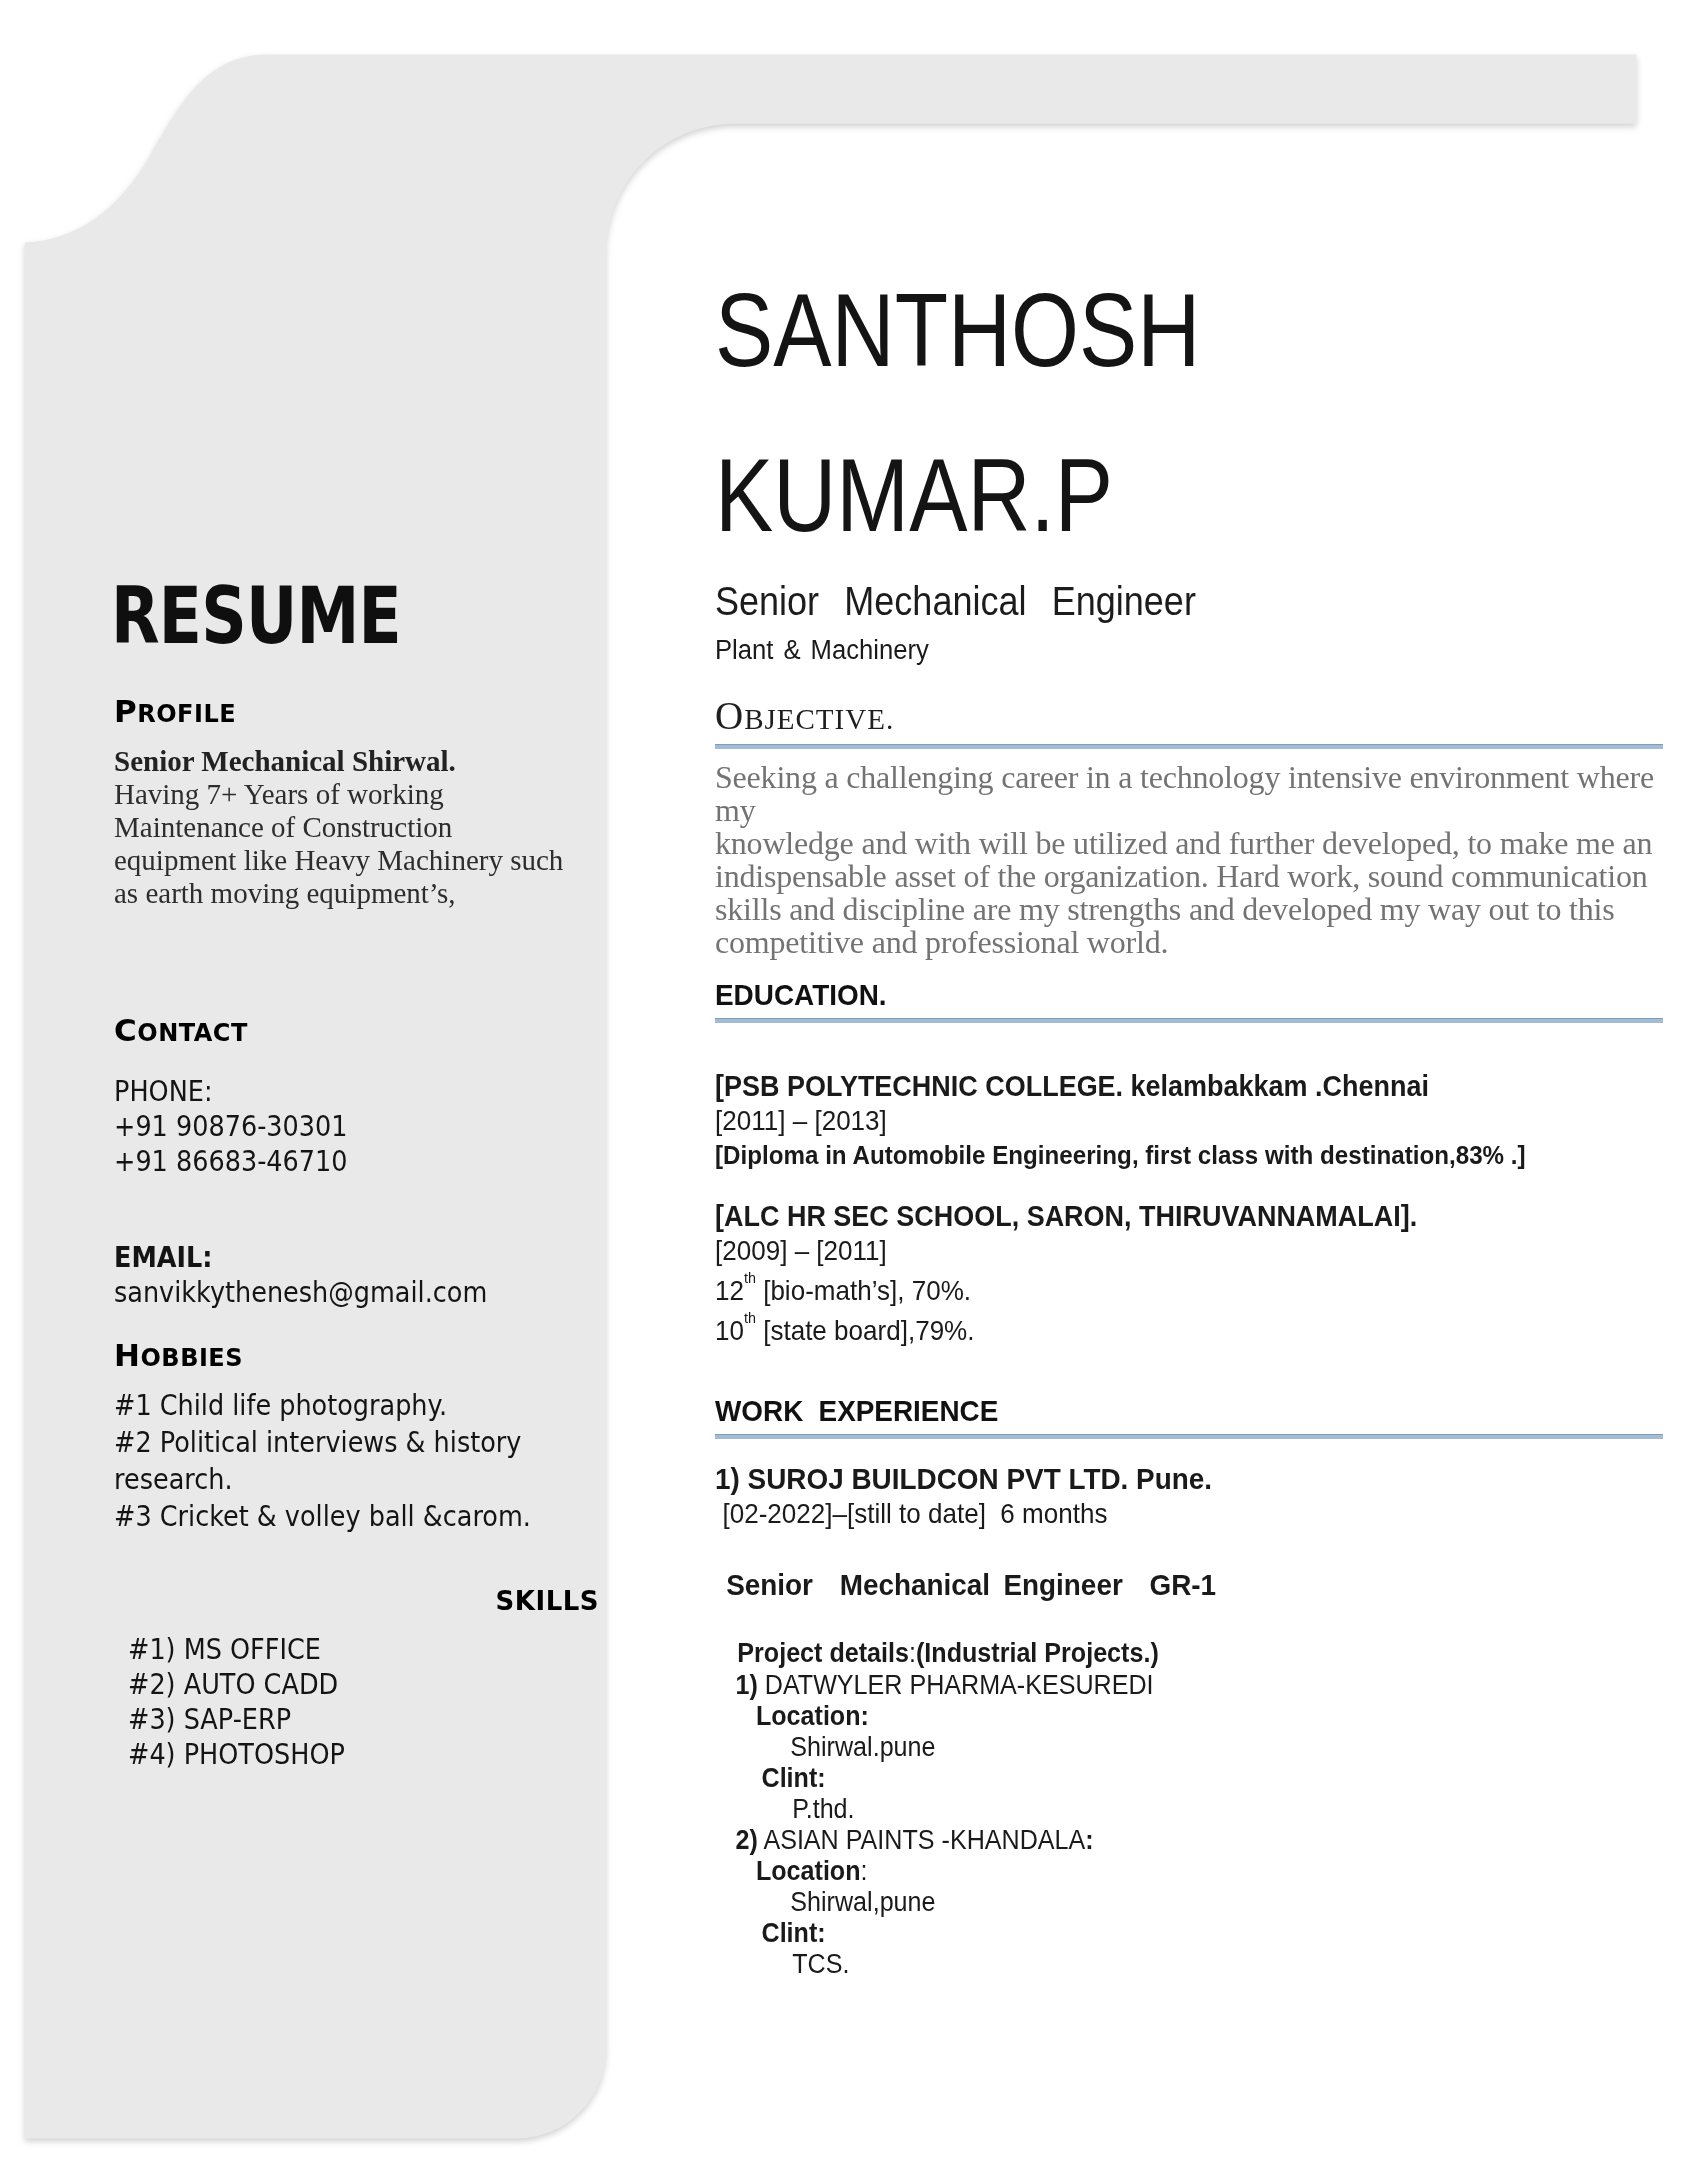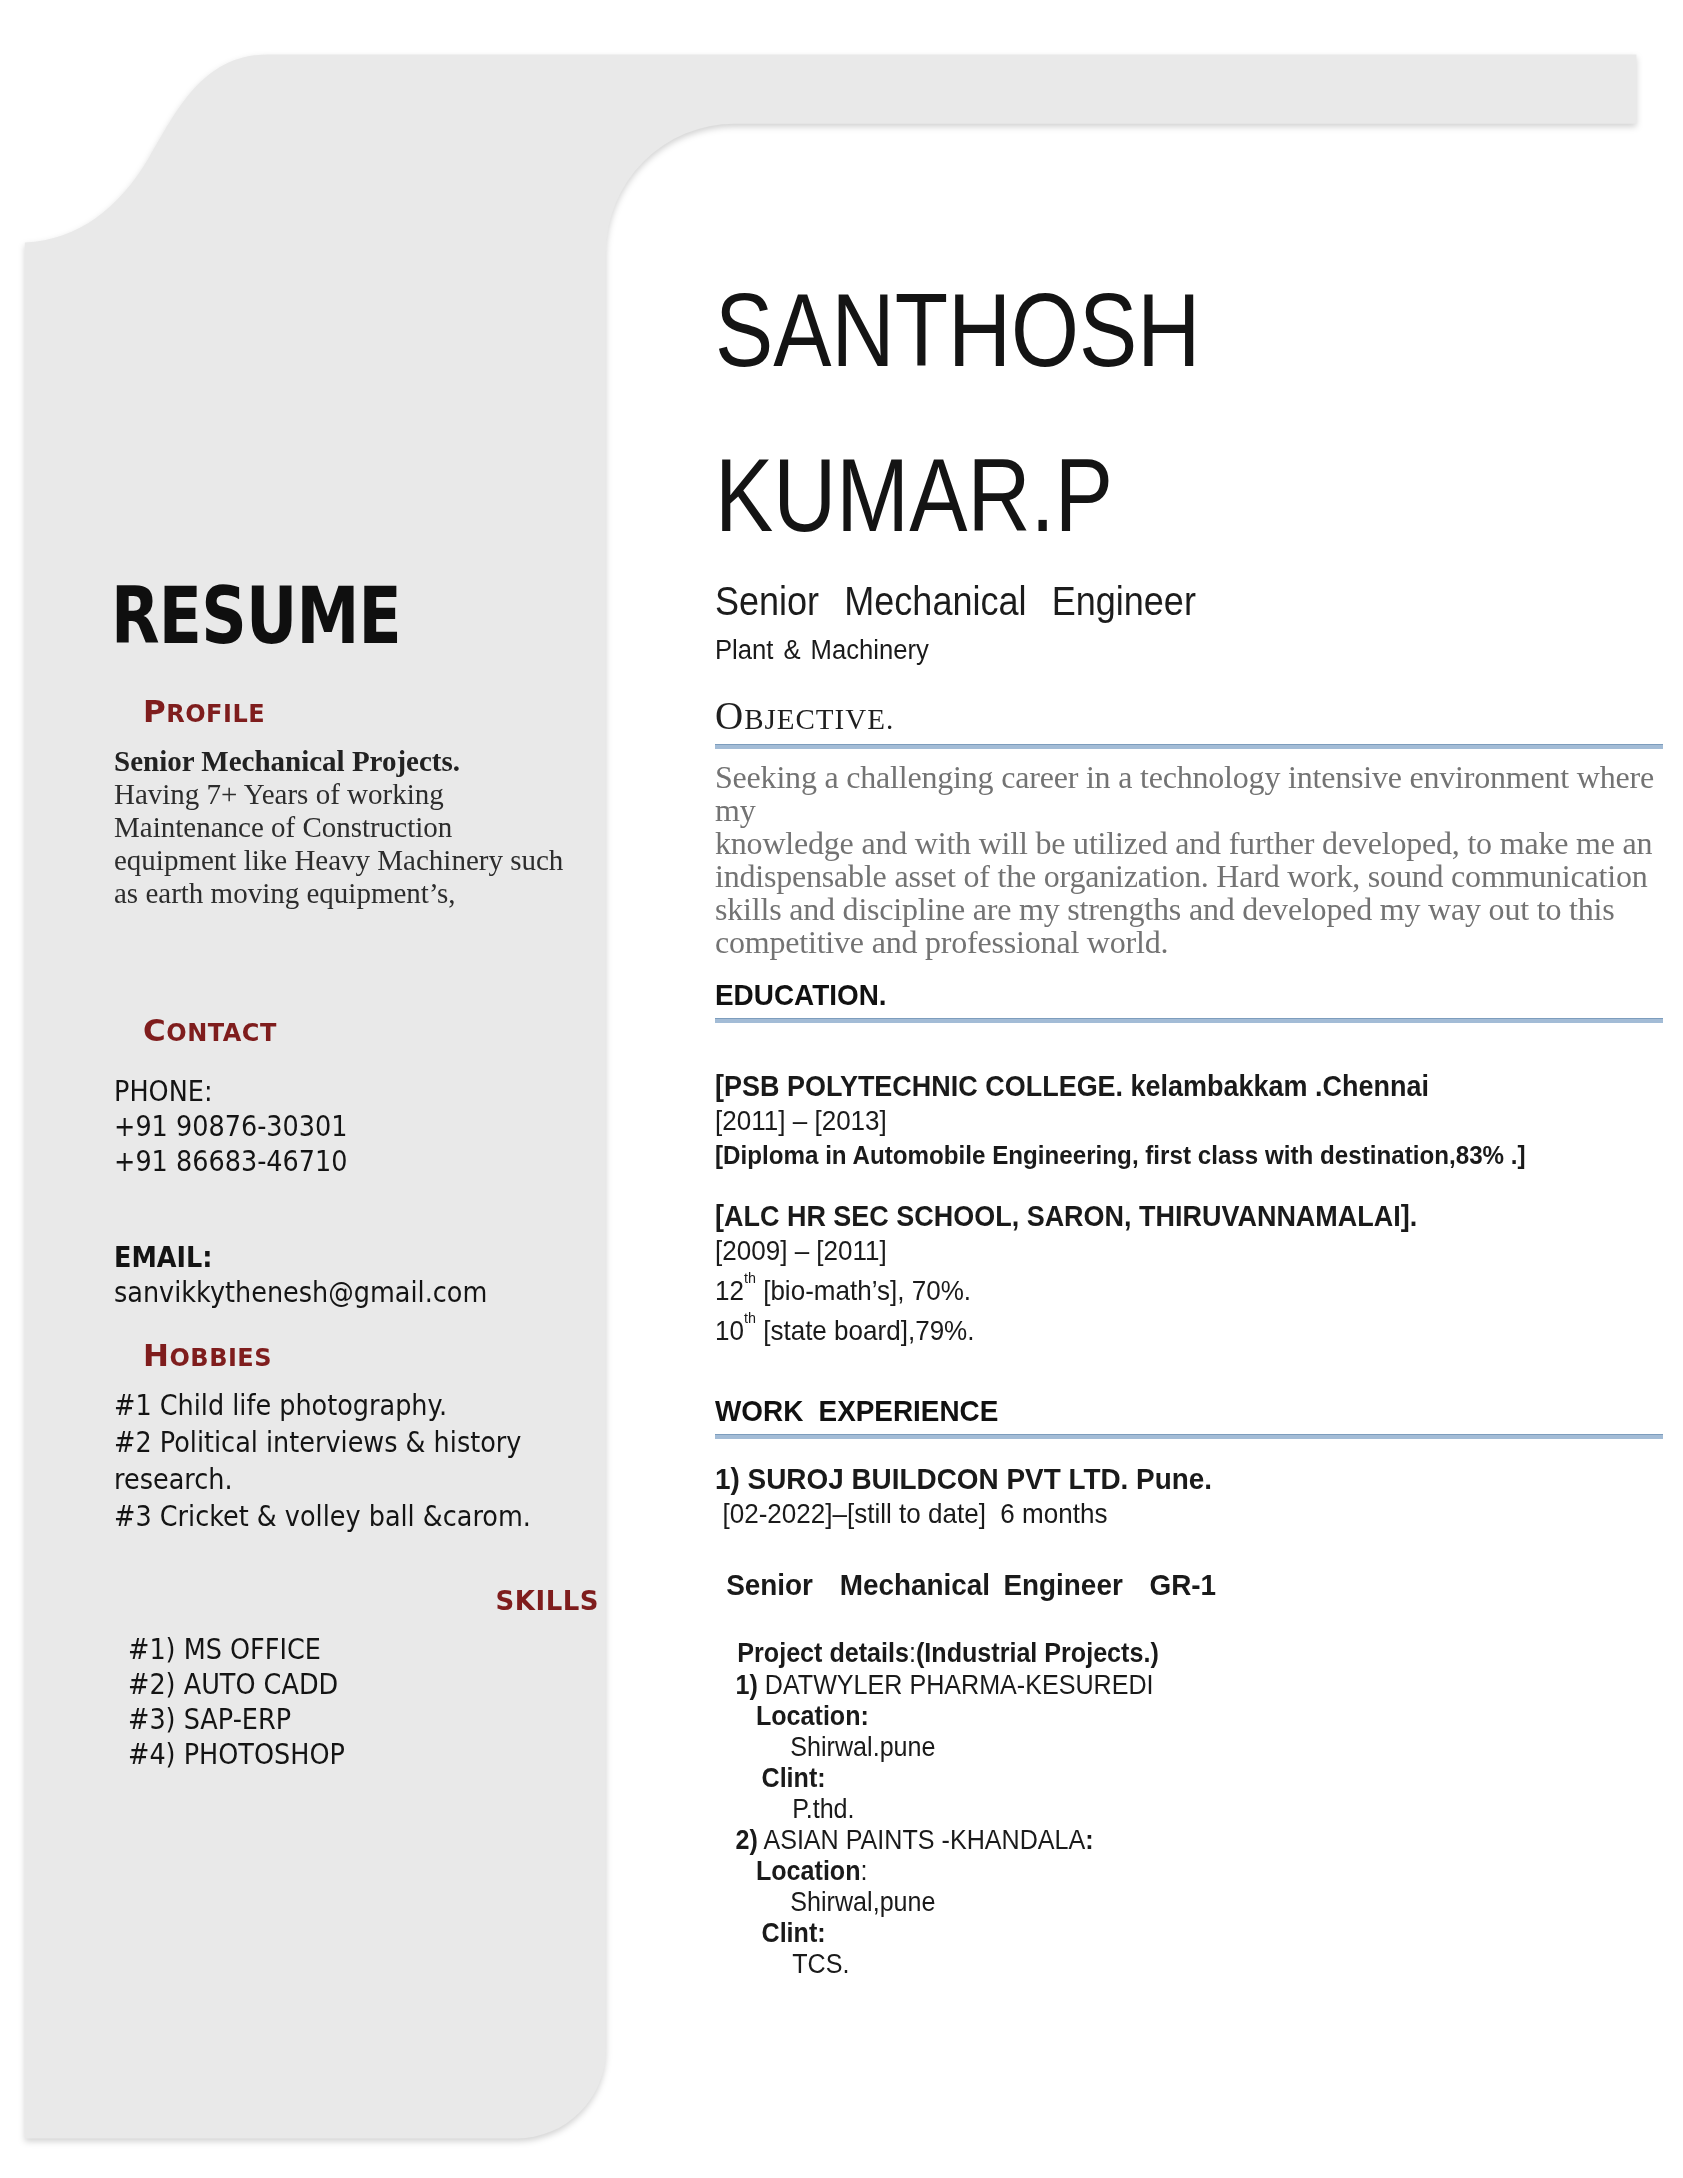--- a/index.html
+++ b/index.html
@@ -6,22 +6,22 @@
   #page{position:relative;width:1683px;height:2178px;background:#ffffff;overflow:hidden;
         font-family:"Liberation Sans",sans-serif;color:#1a1a1a;}
   .abs{position:absolute;}
   .bgsvg{position:absolute;left:0;top:0;filter:drop-shadow(0 3px 3px rgba(0,0,0,0.18));}
 
   
   .resume-title{left:111px;top:570px;font-size:79px;font-weight:bold;letter-spacing:-1px;
     color:#0f0f0f;font-family:"DejaVu Sans","Liberation Sans",sans-serif;
     transform:scaleX(.8);transform-origin:left top;white-space:nowrap;}
   .sb-sec{left:114px;width:485px;}
-  .sb-h{font-size:24px;font-weight:bold;color:#7f1d1d;letter-spacing:0.5px;
-    font-family:"DejaVu Sans","Liberation Sans",sans-serif;margin-left:29px;}
+  .sb-h{font-size:24px;font-weight:bold;color:#000000;letter-spacing:0.5px;
+    font-family:"DejaVu Sans","Liberation Sans",sans-serif;}
   .sb-h.caps::first-letter{font-size:31px;}
   .sb-h.plain{font-size:26px;text-align:right;}
   .profile-text{margin-top:16px;font-size:29px;line-height:33px;color:#2d2d2d;
     font-family:"Liberation Serif",serif;}
   .profile-text .b{font-weight:bold;color:#222;}
   .sline{font-size:29px;line-height:35px;font-family:"DejaVu Sans","Liberation Sans",sans-serif;
     transform:scaleX(.88);transform-origin:left center;white-space:nowrap;color:#141414;}
   .hob .sline{line-height:37px;}
   .lng .sline{line-height:36px;}
   .contact-list{margin-top:26px;}
@@ -73,21 +73,21 @@
 
   <svg class="bgsvg" width="1683" height="2178" viewBox="0 0 1700 2200">
     <path d="M270 55 H1653 V125 H742 A130 130 0 0 0 612 255 V2070 A90 90 0 0 1 522 2160 H25 V245 C80 242 120 210 150 160 C178 112 205 55 270 55 Z" fill="#e9e9e9"></path>
   </svg>
 
   <div class="abs resume-title">RESUME</div>
 
   <div class="abs sb-sec" style="top:693px">
     <div class="sb-h caps">PROFILE</div>
     <div class="profile-text">
-      <div class="b">Senior Mechanical Projects.</div>
+      <div class="b">Senior Mechanical Shirwal.</div>
       <div>Having 7+ Years of working</div>
       <div>Maintenance of Construction</div>
       <div>equipment like Heavy Machinery such</div>
       <div>as earth moving equipment’s,</div>
     </div>
   </div>
 
   <div class="abs sb-sec" style="top:1012px">
     <div class="sb-h caps">CONTACT</div>
     <div class="contact-list">

